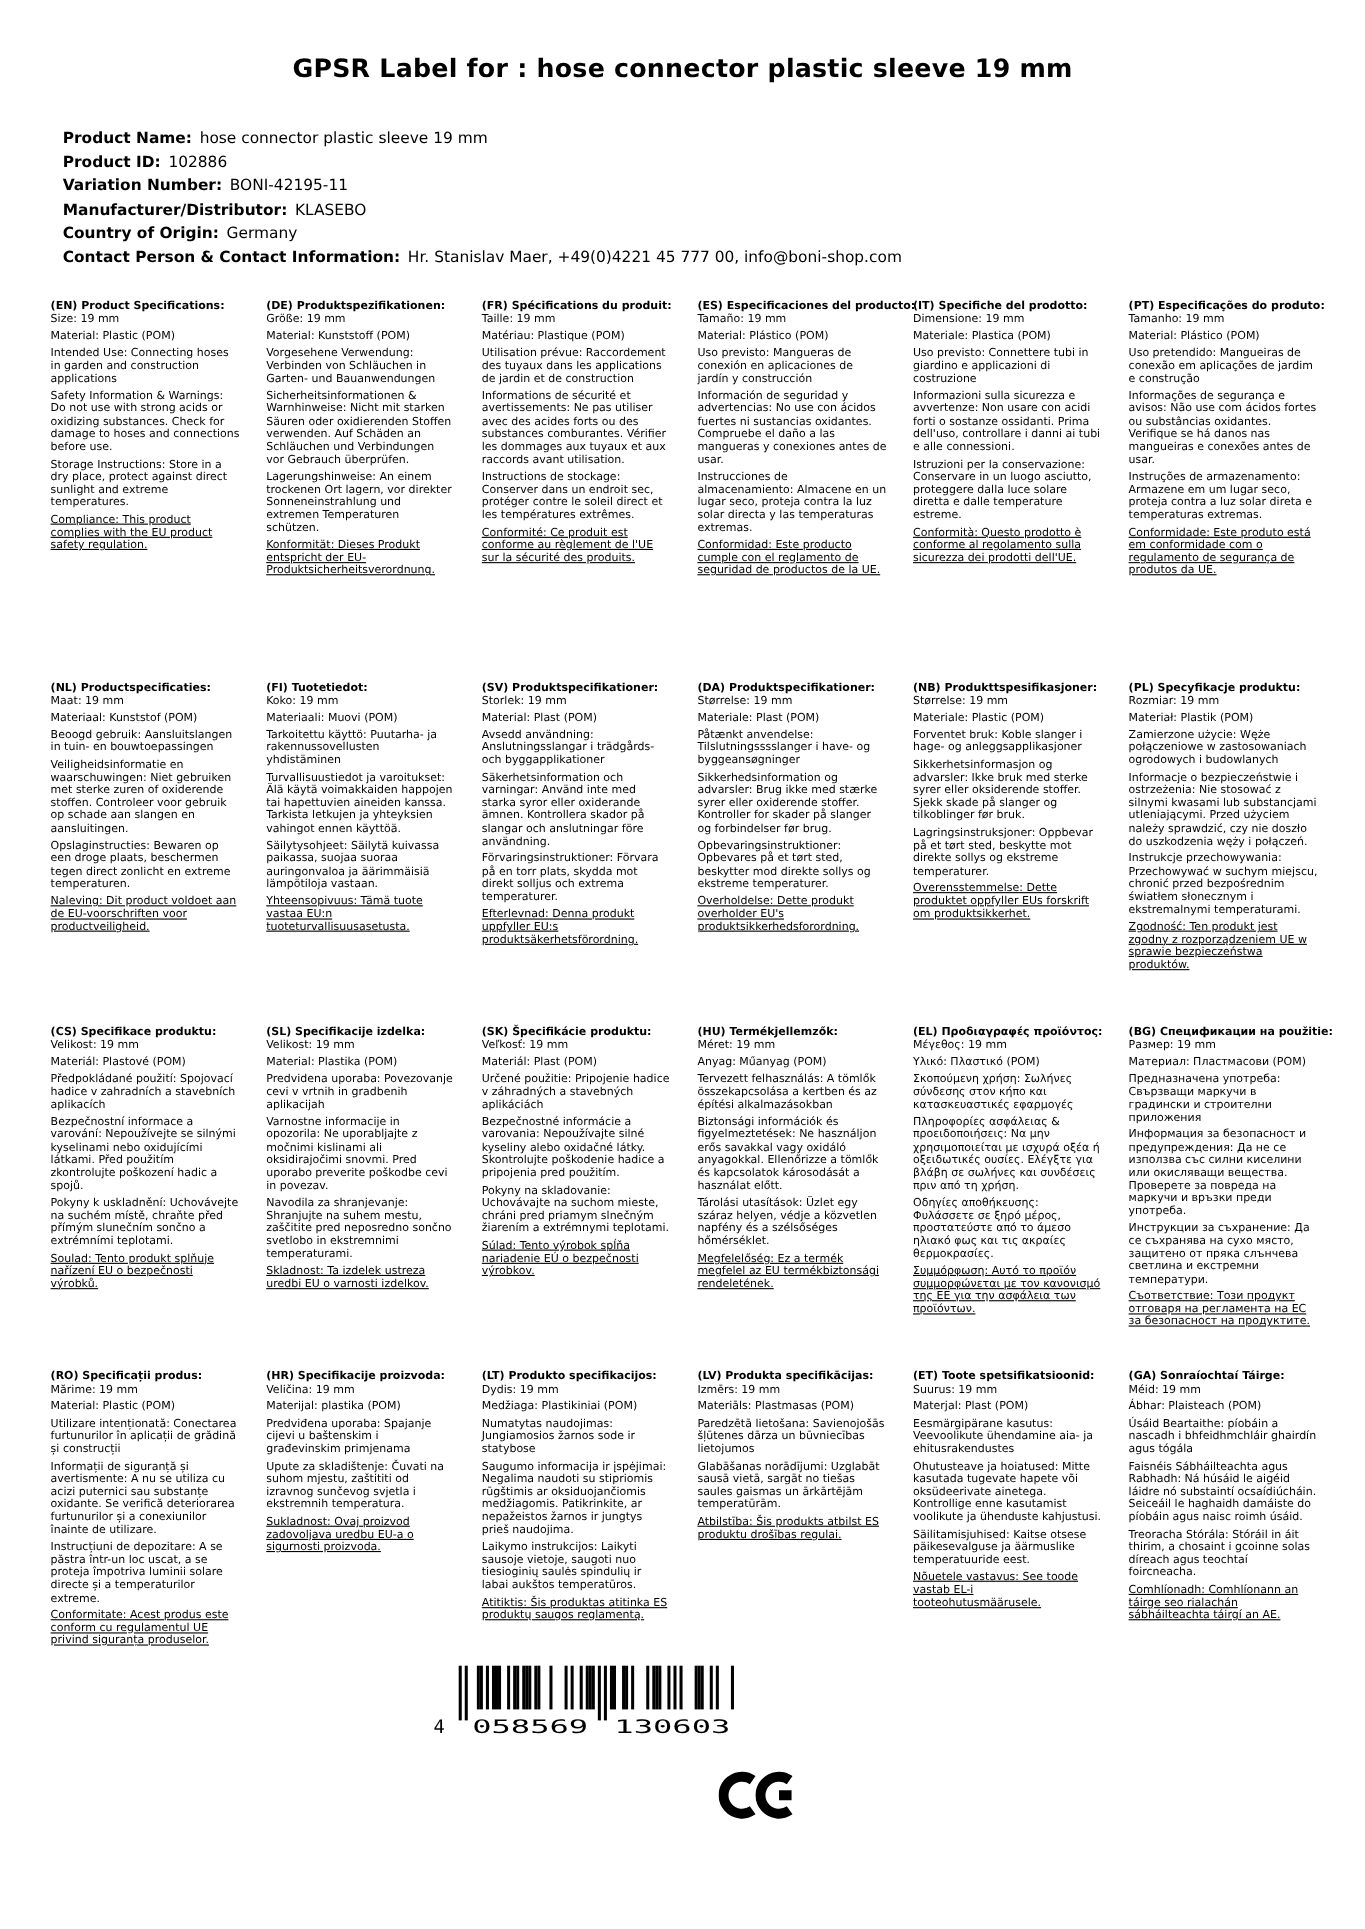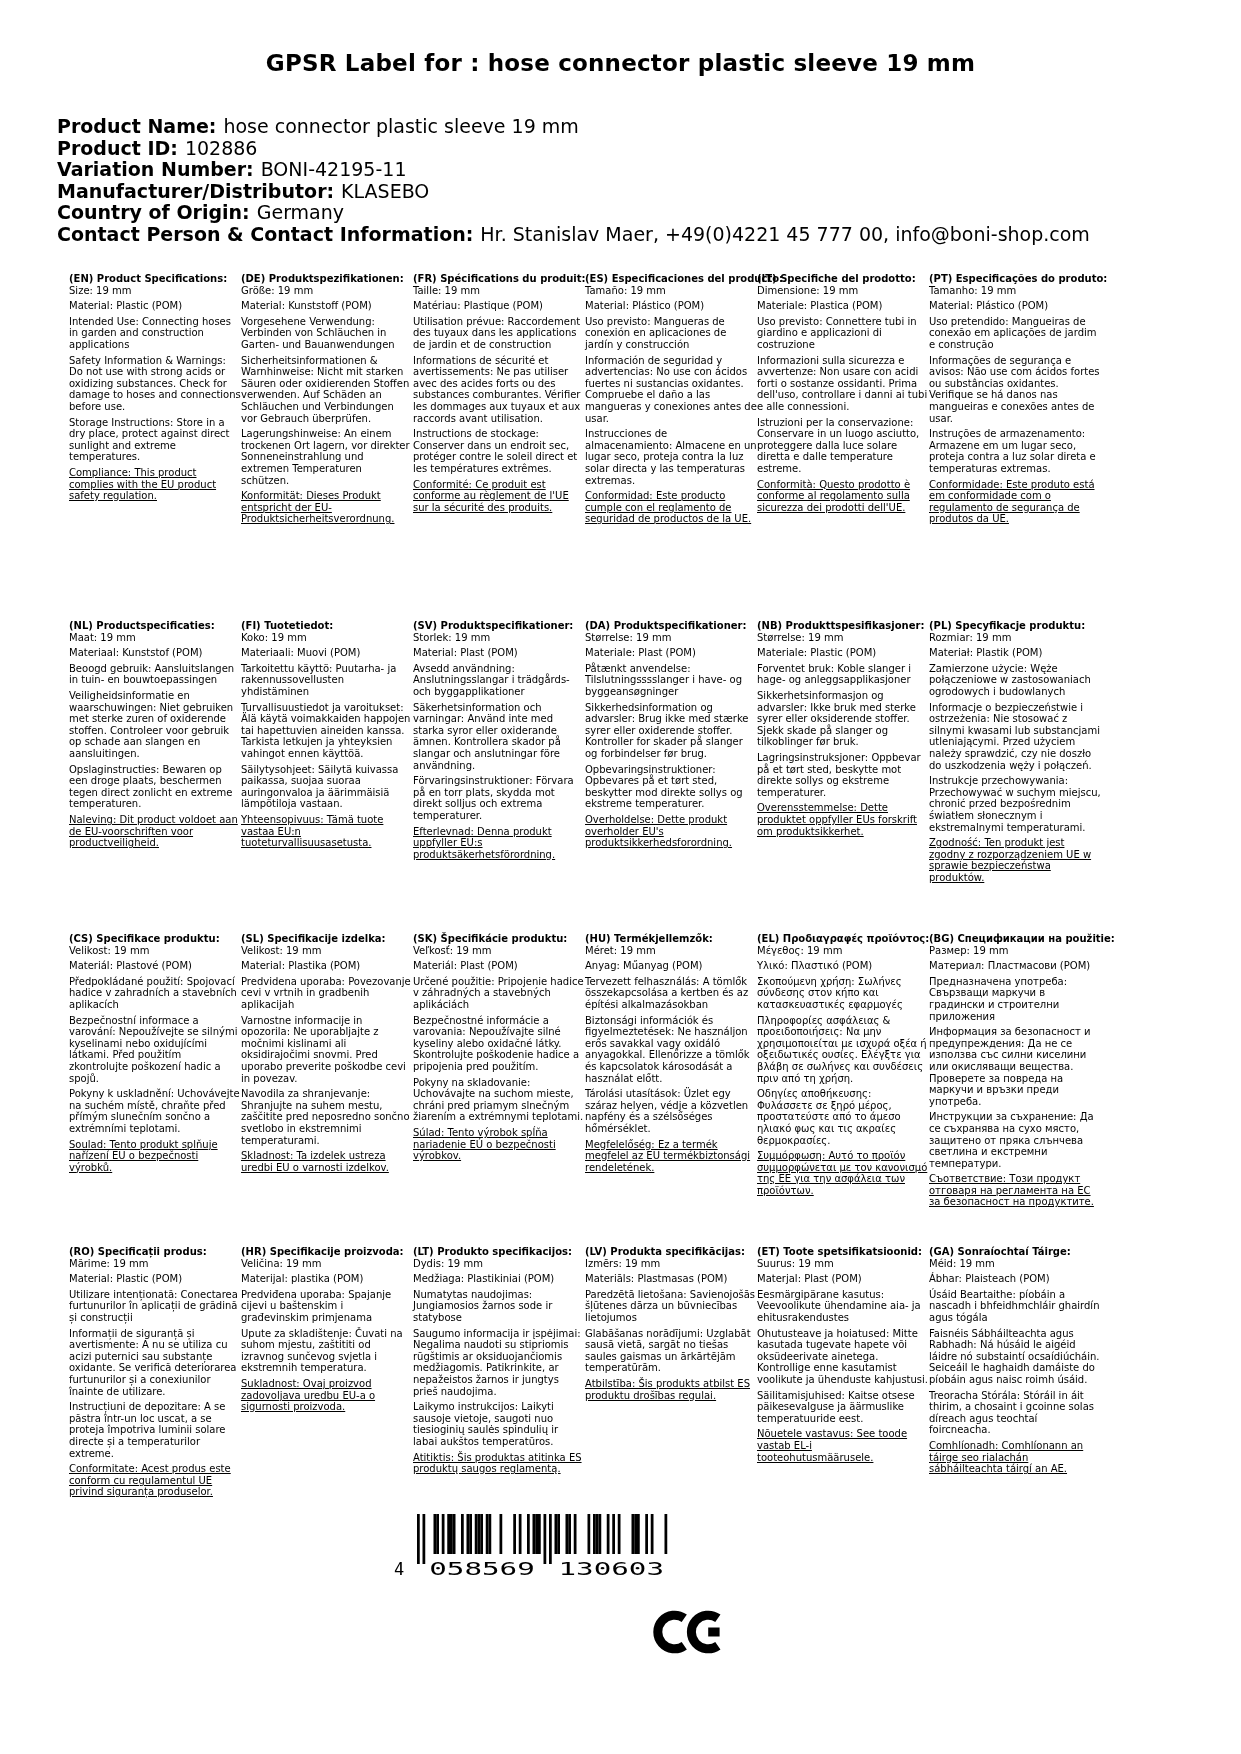--- a/index.html
+++ b/index.html
@@ -17,32 +17,33 @@
   .title {
     margin: 0;
     padding-top: 50px;
     text-align: center;
     font-size: 23px;
     font-weight: bold;
     letter-spacing: 0.2px;
   }
   .product-info {
     margin: 40px 0 0 57px;
-    font-size: 19px;
+    font-size: 14px;
     line-height: 21.5px;
   }
   .pi-row { white-space: nowrap; }
   .pi-label { font-weight: bold; }
   .pi-value { margin-left: 7px; }
   .specs-grid {
     display: grid;
     grid-template-columns: repeat(6, 172px);
     grid-template-rows: 347px 313px 313px auto;
+    column-gap: 24px;
     align-items: start;
-    margin: 28px 0 0 69px;
+    margin: 28px 0 0 46px;
     font-size: 10px;
     line-height: 11.6px;
   }
   .spec-block { overflow: visible; }
   .spec-header {
     font-weight: bold;
     white-space: nowrap;
   }
   .spec-para { margin: 0 0 4px 0; }
   .spec-para:last-child { margin-bottom: 0; text-decoration: underline; }

